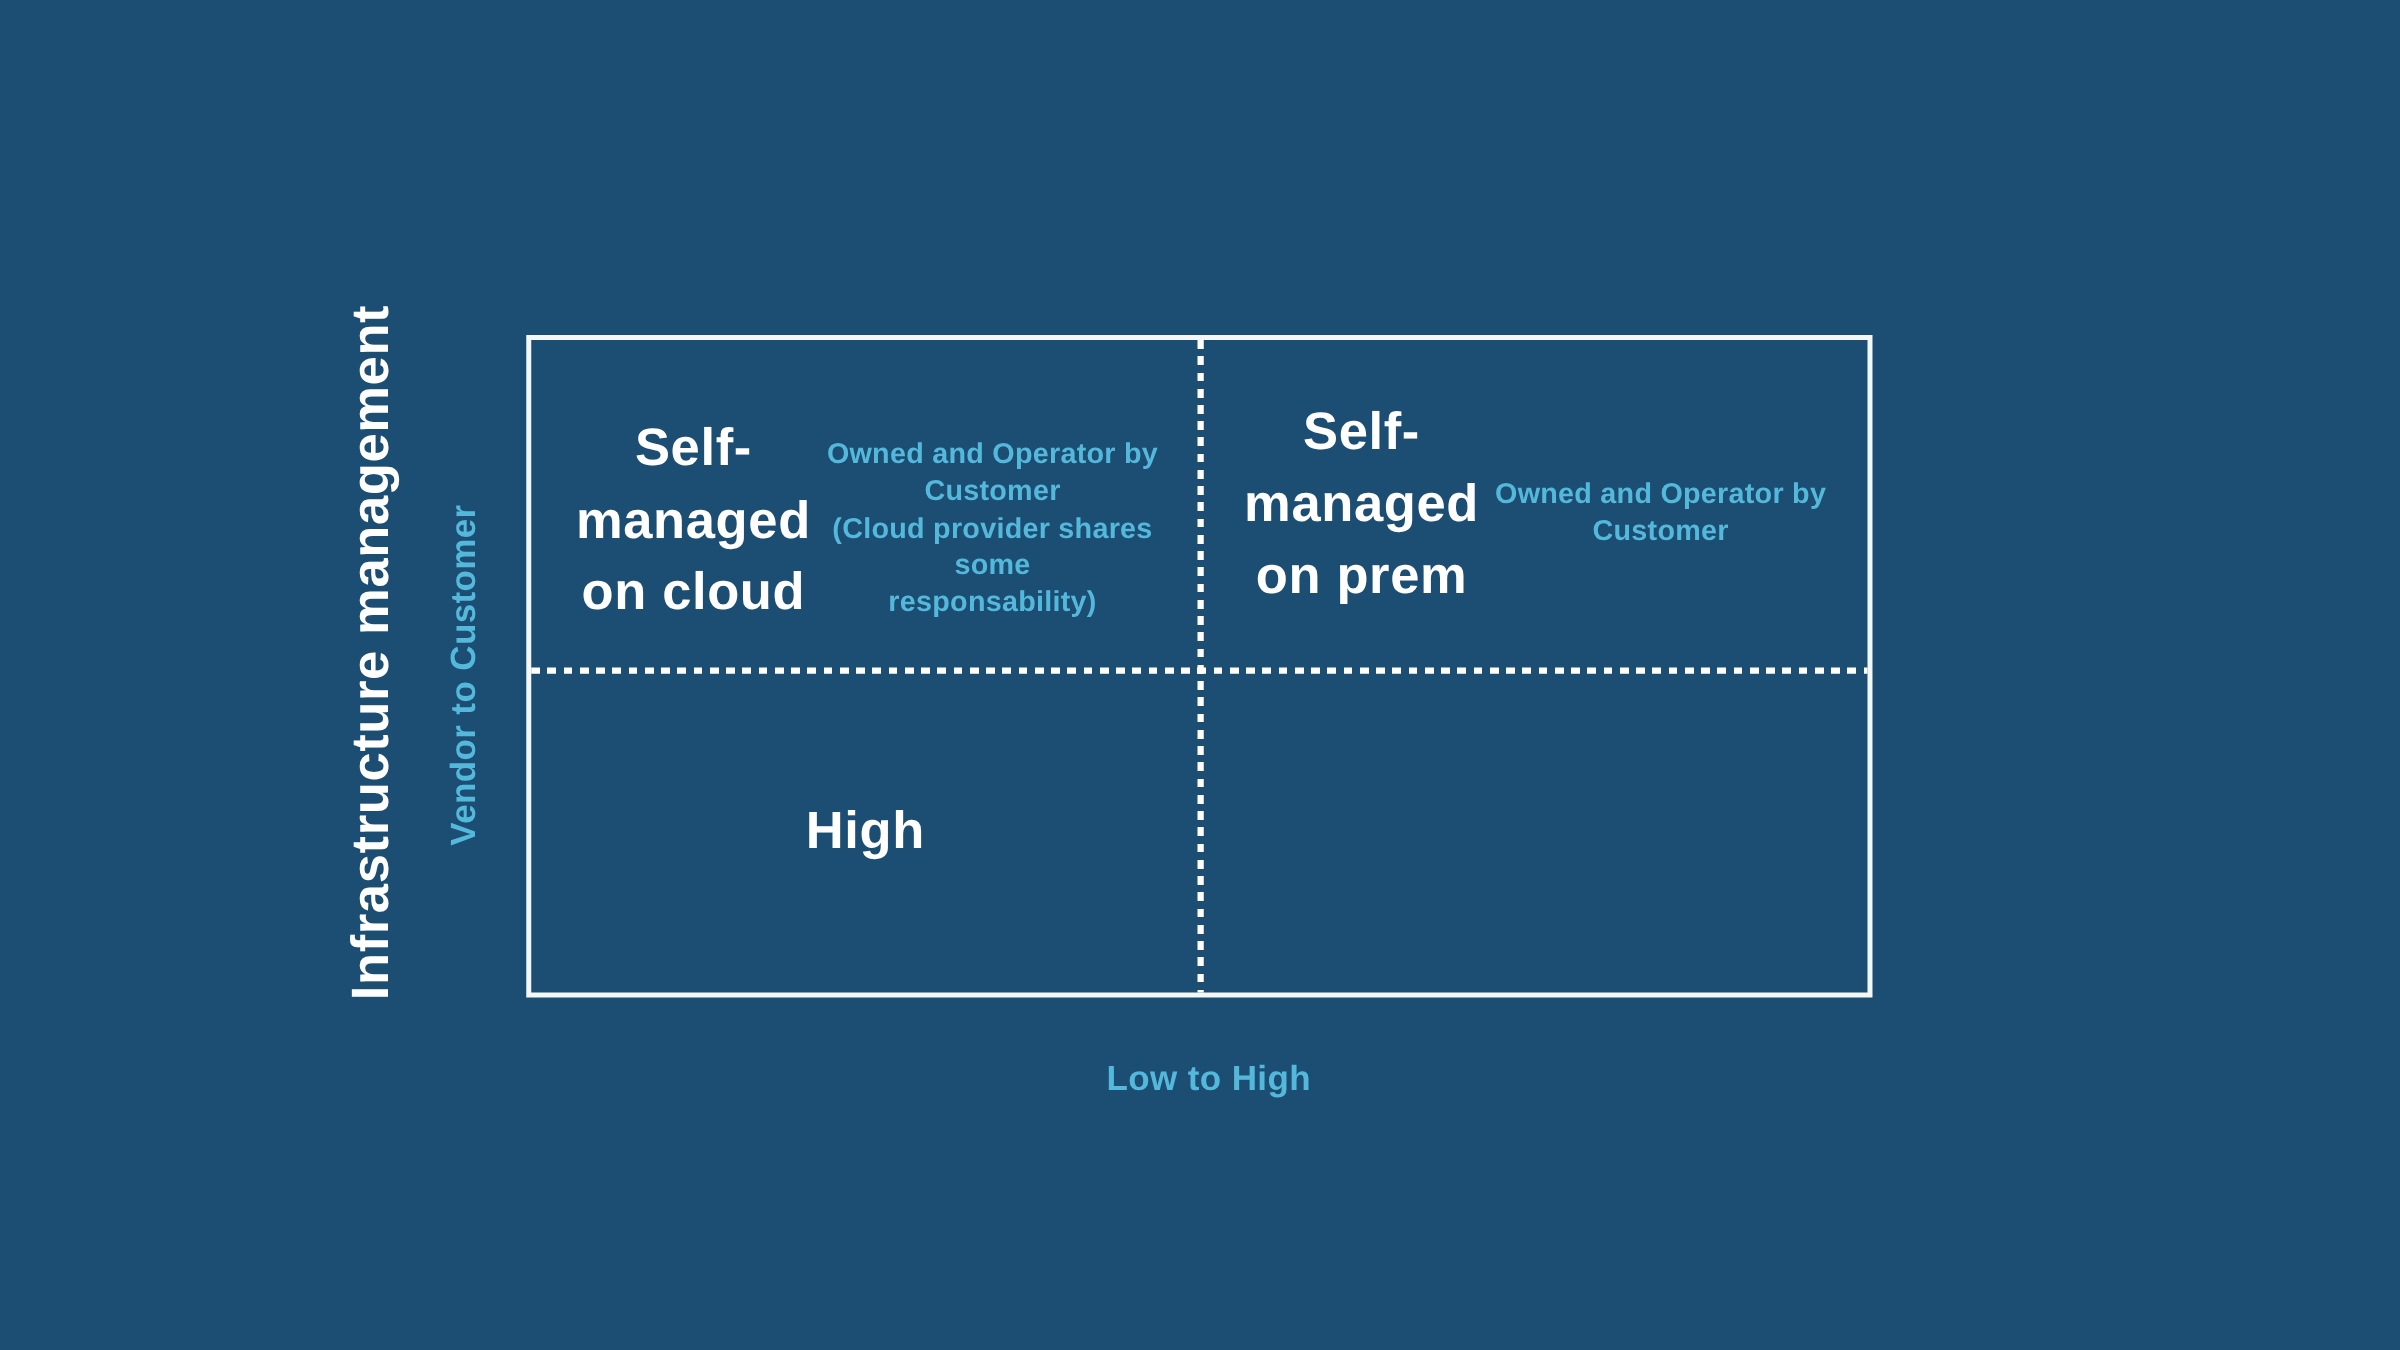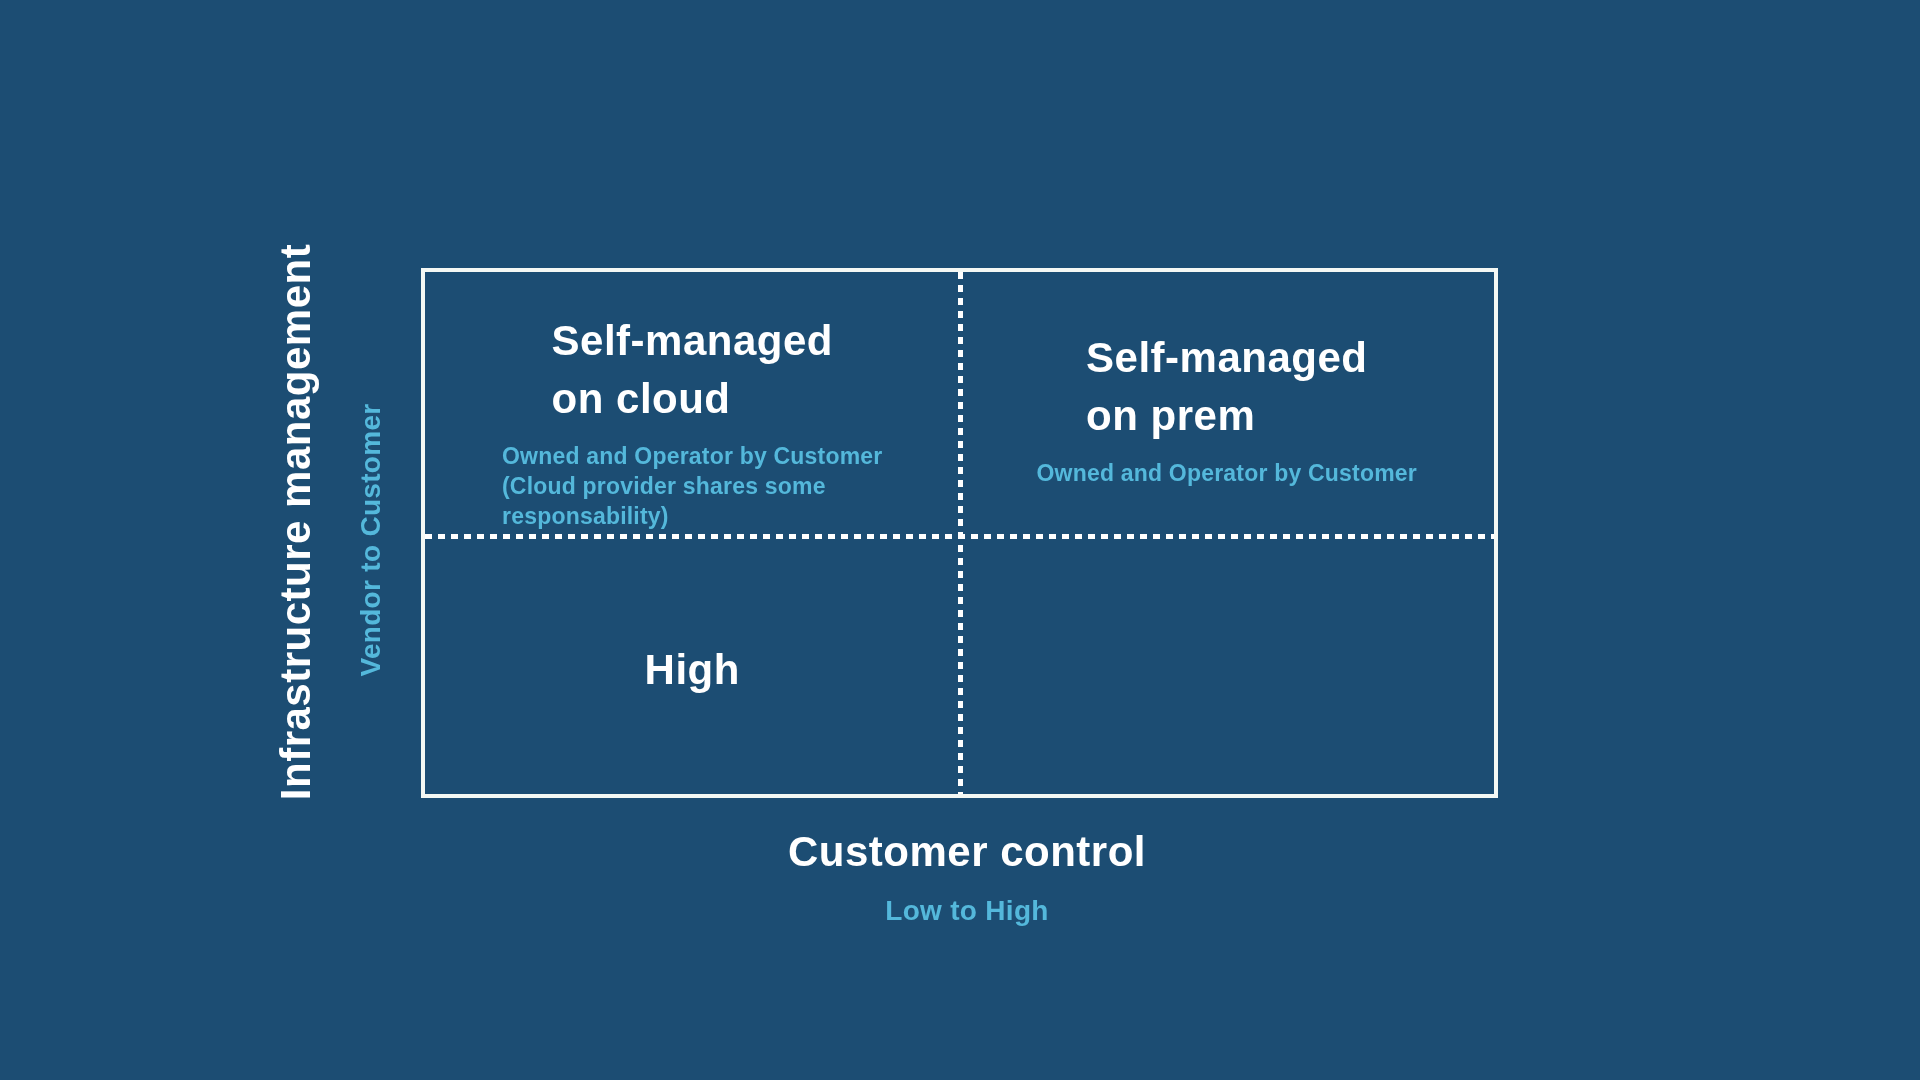--- a/index.html
+++ b/index.html
@@ -67,24 +67,23 @@
     position: absolute;
     left: 0;
     right: 0;
     top: calc(50% + 1px);
     height: 5px;
     background: repeating-linear-gradient(to right, #ffffff 0 7px, transparent 7px 13px);
     pointer-events: none;
   }
   .cell {
     display: flex;
-    flex-direction: column;
     align-items: center;
     justify-content: center;
-    text-align: left;
+    text-align: center;
     padding: 14px 28px;
   }
   .cell-title {
     color: #ffffff;
     font-size: 42px;
     font-weight: 700;
     line-height: 1.38;
     letter-spacing: 0.5px;
     white-space: pre-line;
   }
@@ -152,17 +151,16 @@
     </div>
 
     <div class="cell row-bottom">
       <div class="cell-title">High</div>
     </div>
 
 
   </div>
 
   <div class="x-axis">
-    <div class="x-axis-title">Customer control</div>
     <div class="x-axis-range">Low to High</div>
   </div>
 
 </div>
 
 </body></html>

